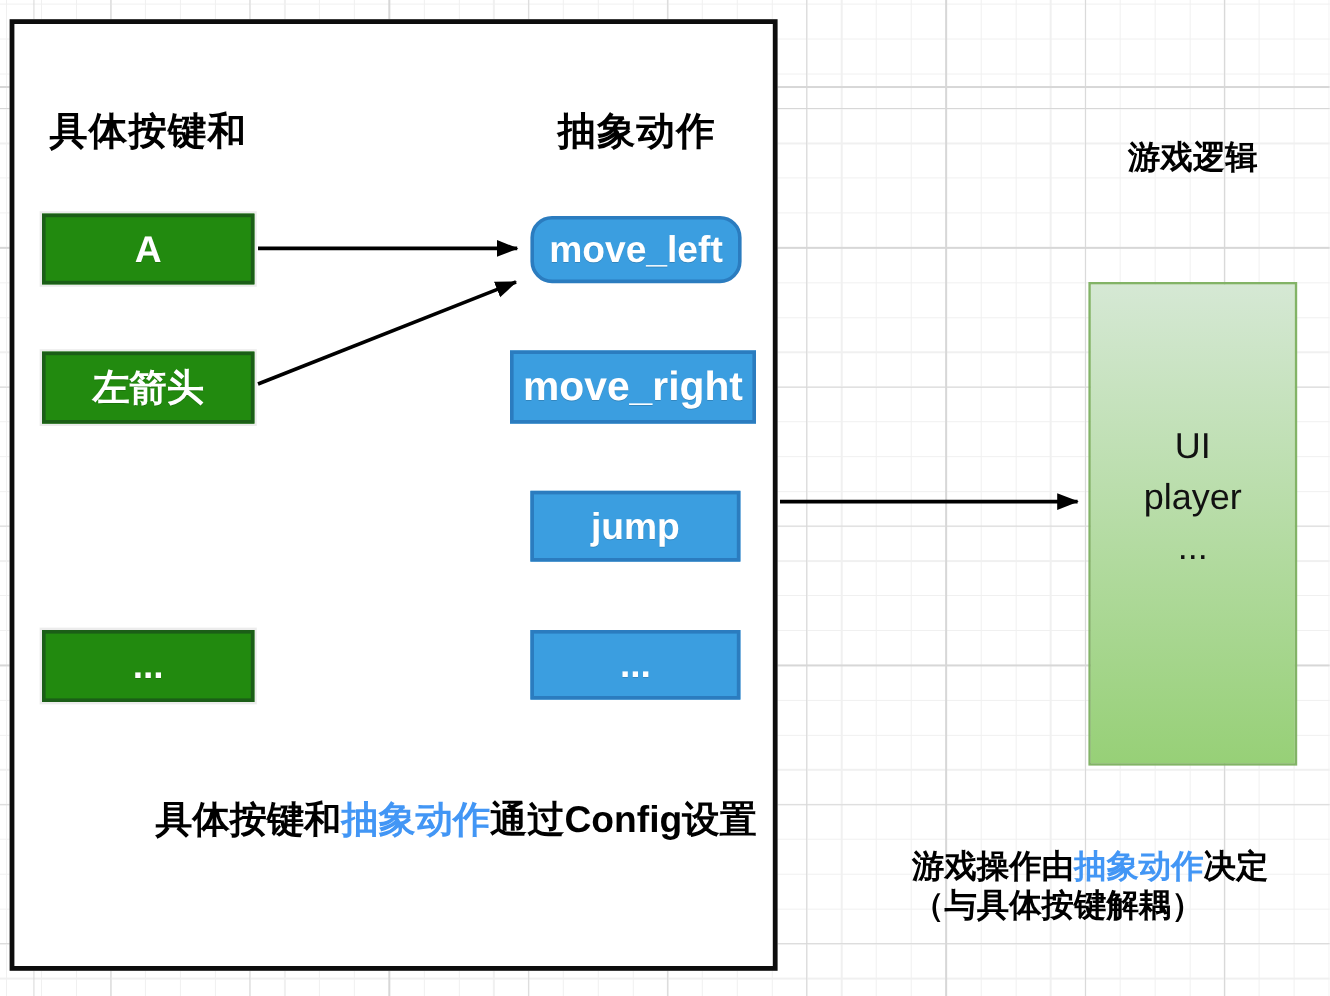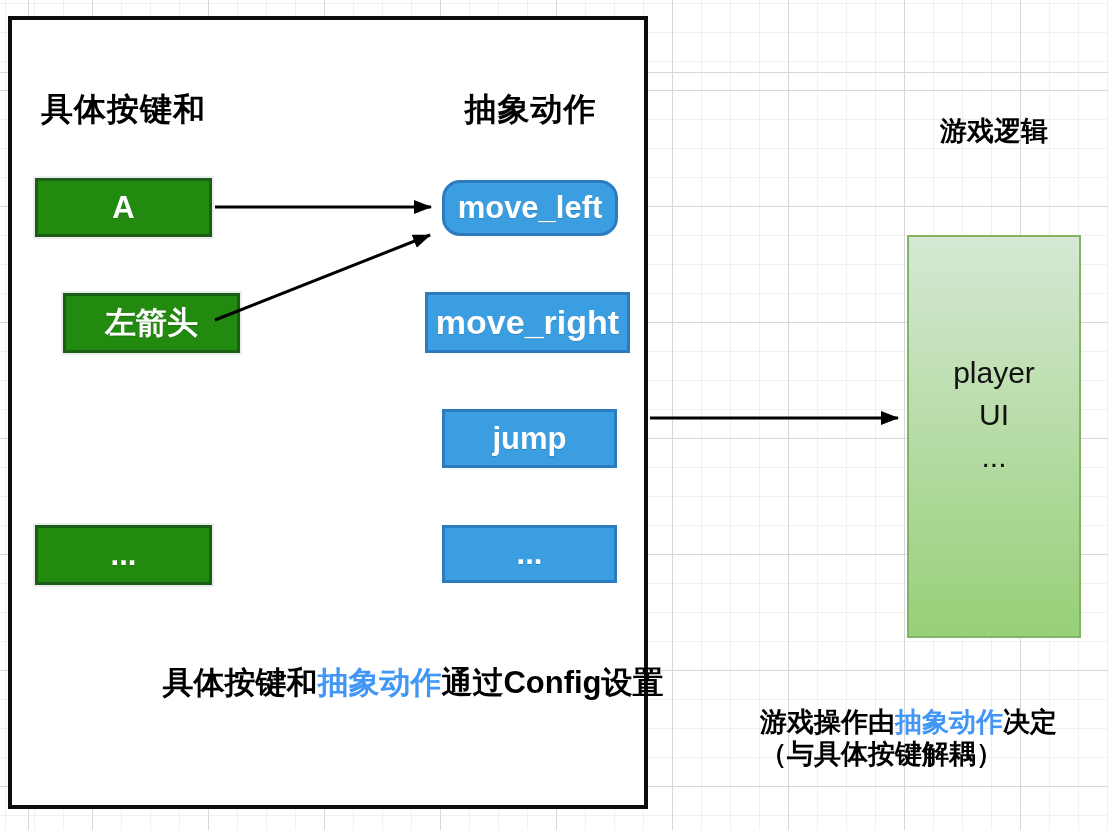--- a/index.html
+++ b/index.html
@@ -74,21 +74,20 @@
     width: 174px;
     text-align: center;
     font-size: 30px; color: #111111;
     line-height: 42px;
   }
   .panel-caption {
     position: absolute; left: 8px; top: 662px;
     width: 744px; text-align: center;
     font-size: 31px; font-weight: bold; color: #000000;
     white-space: nowrap;
-    margin-left: 33px;
   }
   .right-caption {
     position: absolute; left: 760px; top: 706px;
     width: 320px; text-align: left;
     font-size: 27px; font-weight: bold; color: #000000;
     line-height: 32px;
     white-space: nowrap;
   }
   .hl-blue { color: #4296f5; }
 </style>
@@ -96,38 +95,38 @@
 <body>
 
 <div class="canvas">
 
   <div class="main-rect"></div>
 
   <div class="col-header" style="left:35px; top:88px;">具体按键和</div>
   <div class="col-header" style="left:442px; top:88px;">抽象动作</div>
 
   <div class="key-box" style="left:35px; top:178px; width:177px; height:59px;">A</div>
-  <div class="key-box" style="left:35px; top:293px; width:177px; height:60px;margin-left:28px;">左箭头</div>
+  <div class="key-box" style="left:35px; top:293px; width:177px; height:60px;">左箭头</div>
   <div class="key-box" style="left:35px; top:525px; width:177px; height:60px;">...</div>
 
   <div class="action-box" style="left:442px; top:180px; width:176px; height:56px;border-radius:18px;">move_left</div>
   <div class="action-box" style="left:442px; top:409px; width:175px; height:59px;">jump</div>
   <div class="action-box" style="left:425px; top:292px; width:205px; height:61px; font-size:34px;">move_right</div>
   <div class="action-box" style="left:442px; top:525px; width:175px; height:58px;">...</div>
 
   <div class="panel-caption">
     <span>具体按键和</span><span class="hl-blue">抽象动作</span><span>通过Config设置</span>
   </div>
 
   <div class="game-logic-title">游戏逻辑</div>
 
   <div class="game-logic-box"></div>
   <div class="game-logic-text">
+    <div>UI</div>
     <div>player</div>
-    <div>UI</div>
     <div>...</div>
   </div>
 
   <div class="right-caption">
     <div>
       <span>游戏操作由</span><span class="hl-blue">抽象动作</span><span>决定</span>
     </div>
     <div>（与具体按键解耦）</div>
   </div>
 

